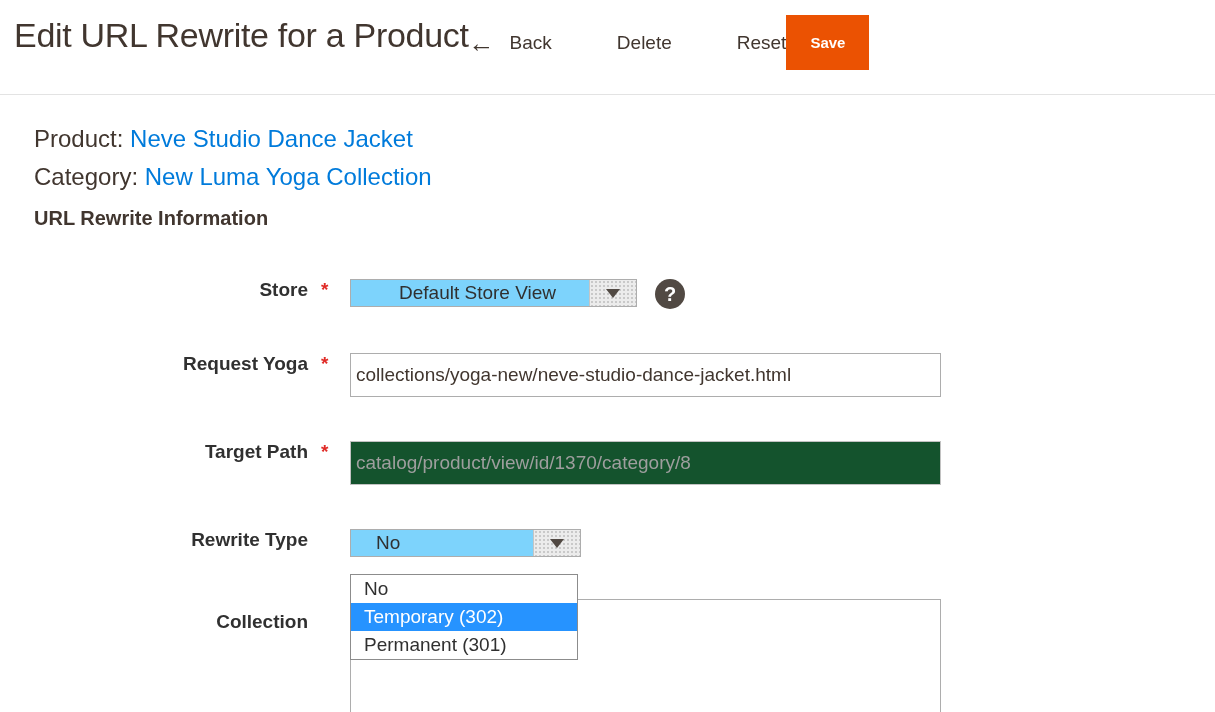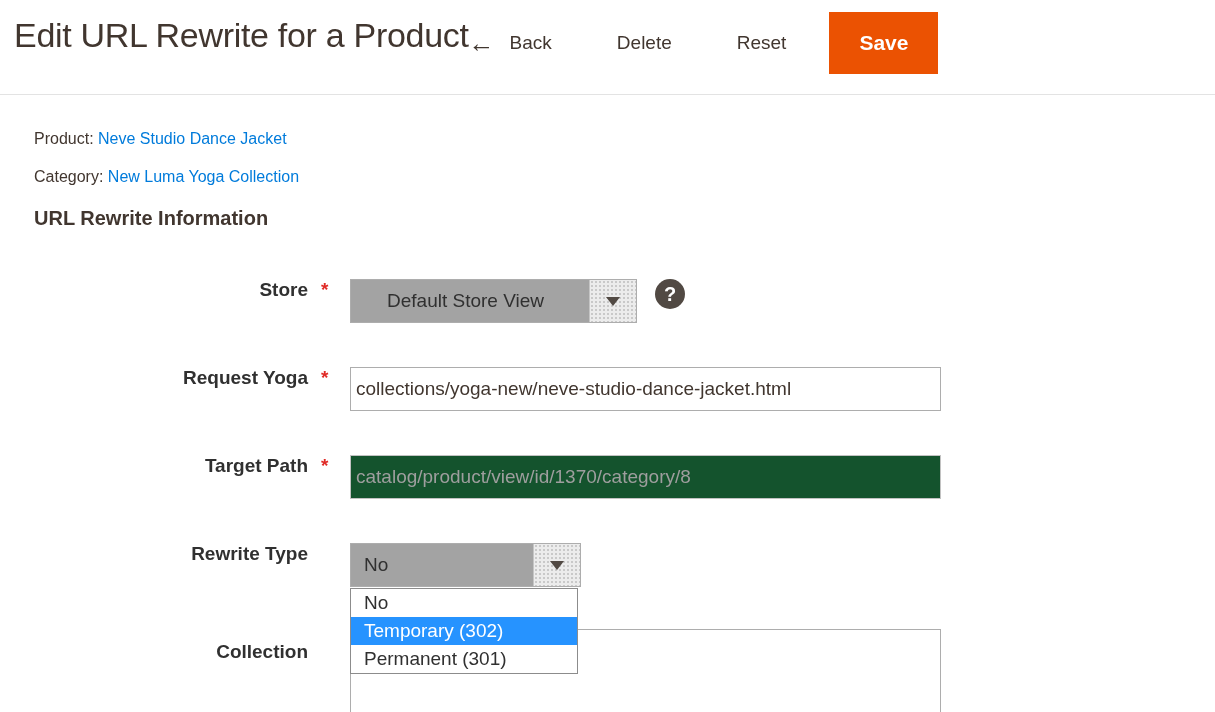--- a/index.html
+++ b/index.html
@@ -45,36 +45,35 @@
     align-items: center;
   }
   .action-link + .action-link { margin-left: 65px; }
   .back-arrow {
     font-size: 26px;
     line-height: 20px;
     margin-right: 15px;
     color: #41362f;
   }
   .save-button {
-    margin-left: 43px;
     background: #eb5202;
     color: #fff;
     border: none;
     font-family: inherit;
-    font-size: 21px;
+    font-size: 15px;
     font-weight: 700;
-    padding: 19px 30px;
+    padding: 19px 24px;
     cursor: pointer;
   }
 
   
   .content { padding-left: 34px; }
   .meta-line {
     margin: 0;
-    font-size: 16px;
+    font-size: 24px;
     line-height: 24px;
     color: #41362f;
   }
   .meta-line.first { margin-top: 32px; }
   .meta-line + .meta-line { margin-top: 14px; }
   .meta-link { color: #007bdb; text-decoration: none; cursor: pointer; }
   .section-title {
     margin: 16px 0 0 0;
     font-size: 20px;
     line-height: 26px;
@@ -105,24 +104,25 @@
     font-weight: 600;
     color: #e02b27;
     flex-shrink: 0;
   }
   .description-row .label-cell, .description-row .star-cell { padding-top: 12px; }
 
   
   .select-wrap { position: relative; }
   .ui-select {
     display: flex;
-    height: 44px;
+    height: 28px;
     border: 1px solid #adadad;
-    background: #a3a3a3;
-    cursor: pointer;
+    background: #7dd3fc;
+    cursor: pointer;
+    padding-left: 12px;
   }
   .store-select { width: 287px; }
   .redirect-select { width: 231px; }
   .select-value {
     flex: 1;
     display: flex;
     align-items: center;
     font-size: 19px;
     color: #303030;
     white-space: nowrap;

